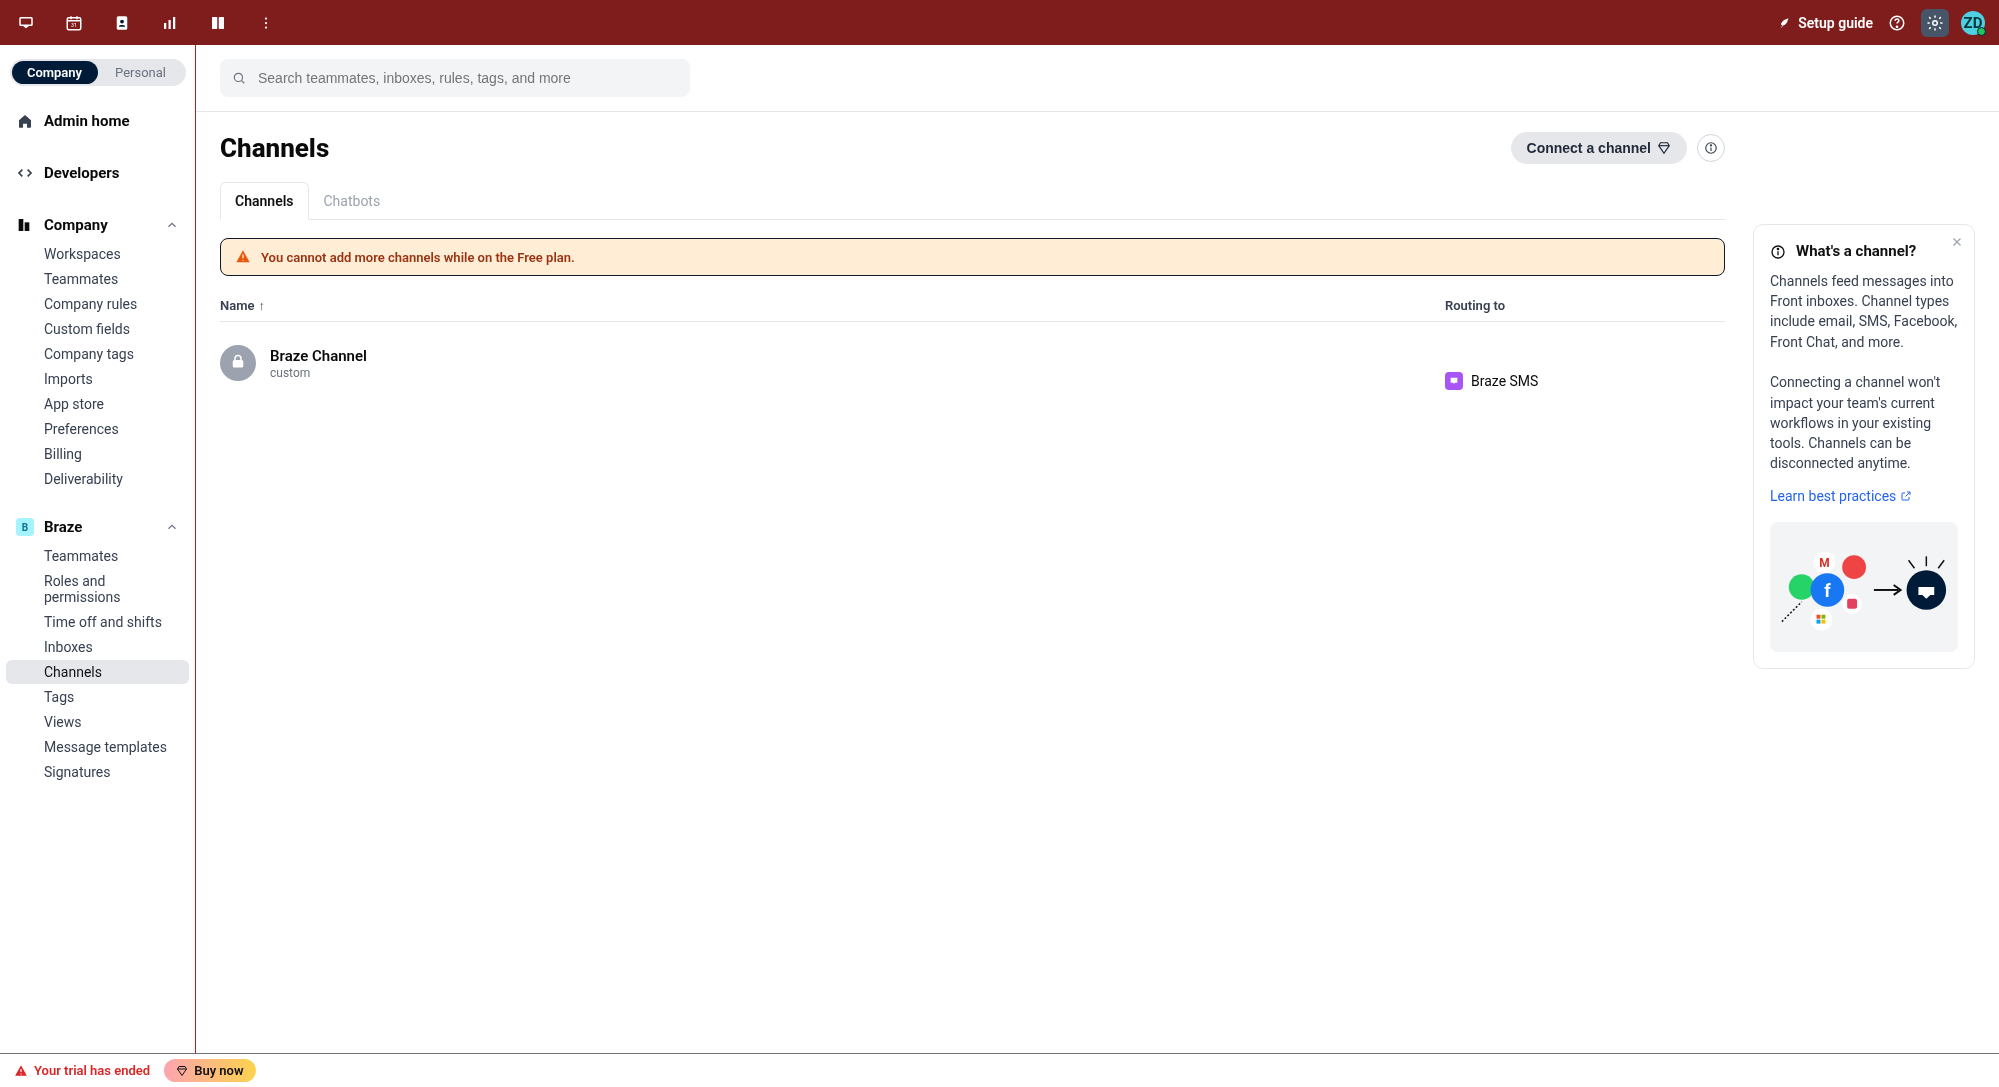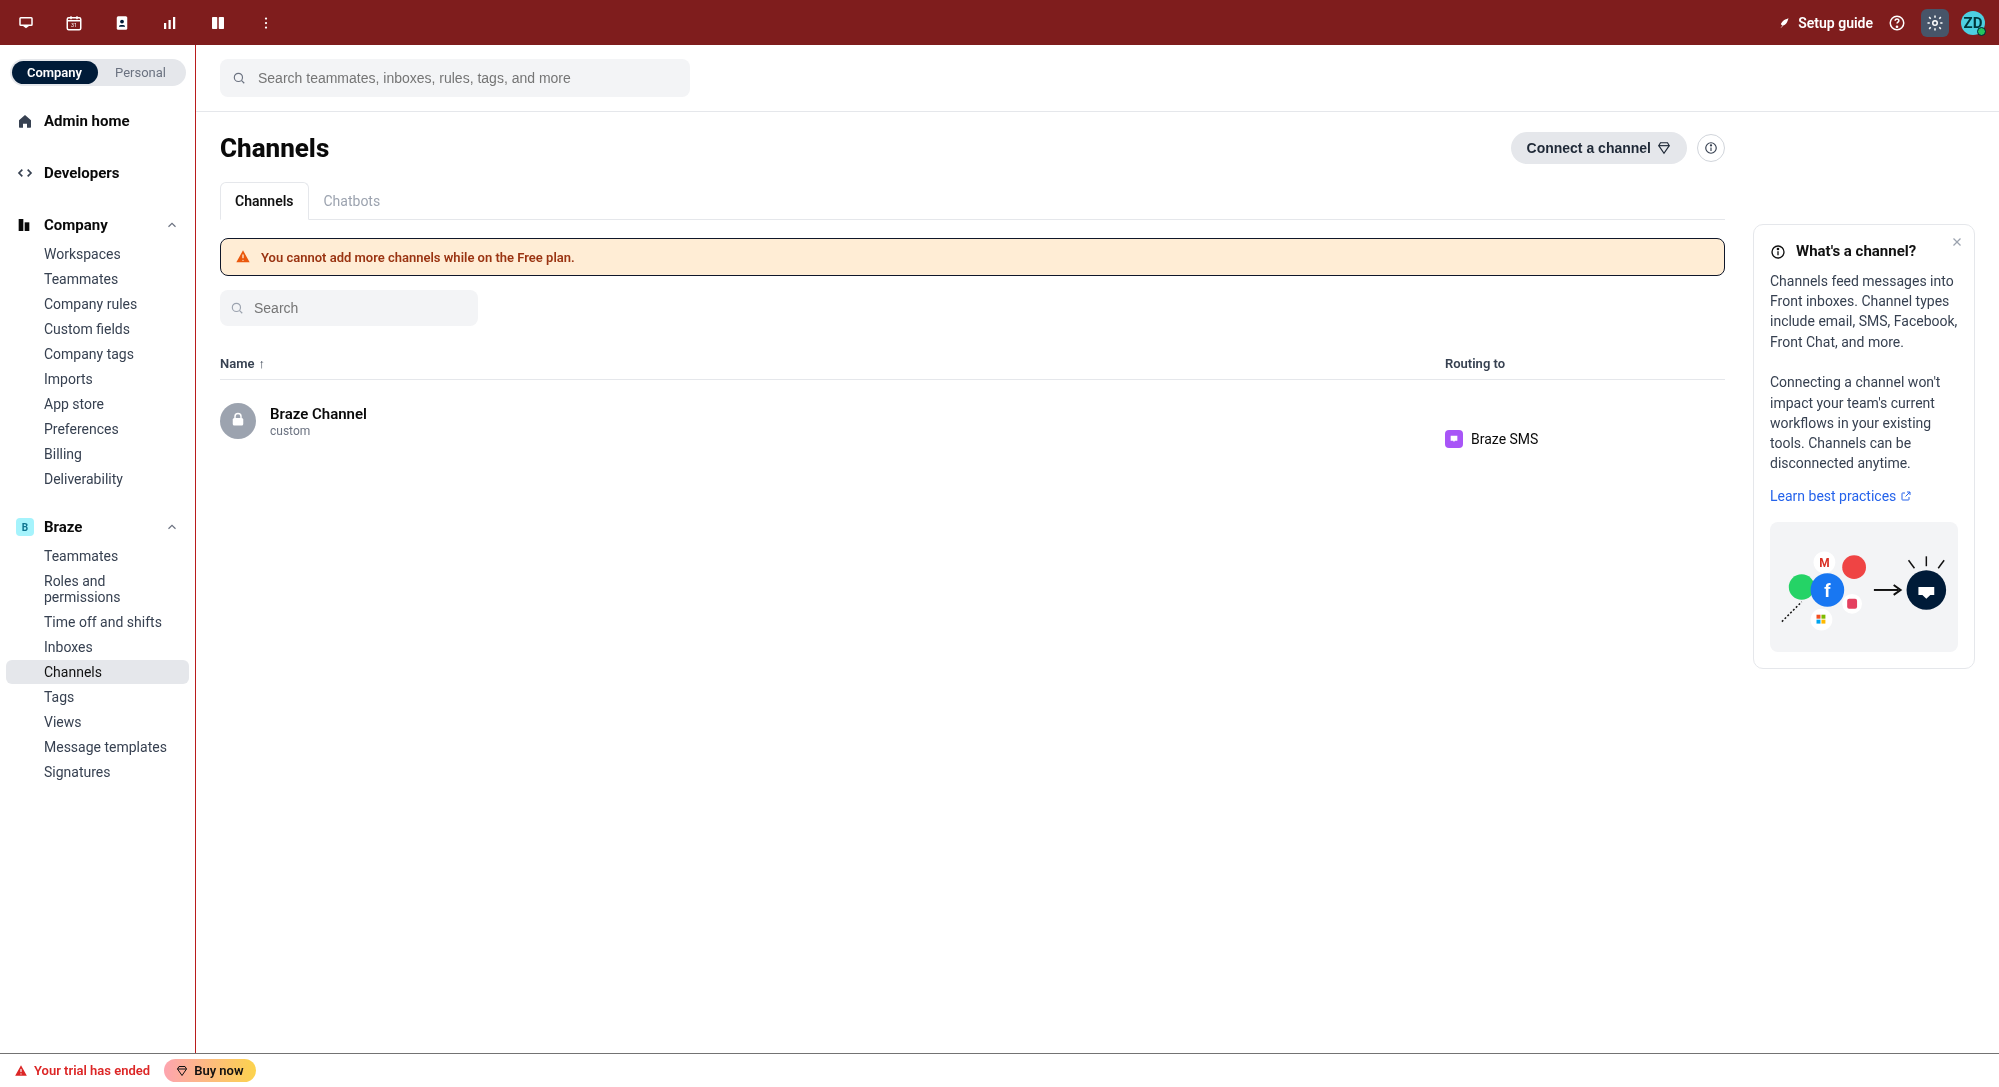--- a/index.html
+++ b/index.html
@@ -280,29 +280,20 @@
 
         <div class="alert">
           <span class="ai">
               <svg width="16" height="16" viewBox="0 0 24 24" fill="currentColor">
                 <path d="M12 2l10 18H2L12 2zm0 6a1 1 0 00-1 1v4a1 1 0 002 0V9a1 1 0 00-1-1zm0 8a1 1 0 100 2 1 1 0 000-2z"></path>
               </svg>
             </span>
           <span>You cannot add more channels while on the Free plan.</span>
         </div>
 
-        <div class="small-search-wrap">
-          <span class="si">
-              <svg width="14" height="14" viewBox="0 0 24 24" fill="none" stroke="currentColor" stroke-width="2">
-                <circle cx="11" cy="11" r="7"></circle>
-                <line x1="16.5" y1="16.5" x2="21" y2="21"></line>
-              </svg>
-            </span>
-          <input class="small-search" placeholder="Search" style="">
-        </div>
 
         <div class="tbl-head">
           <div class="c1">
             <span>Name</span><span class="sortup">↑</span>
           </div>
           <div class="c2">Routing to</div>
         </div>
 
         <div class="tbl-row">
           <div class="row-icon">

